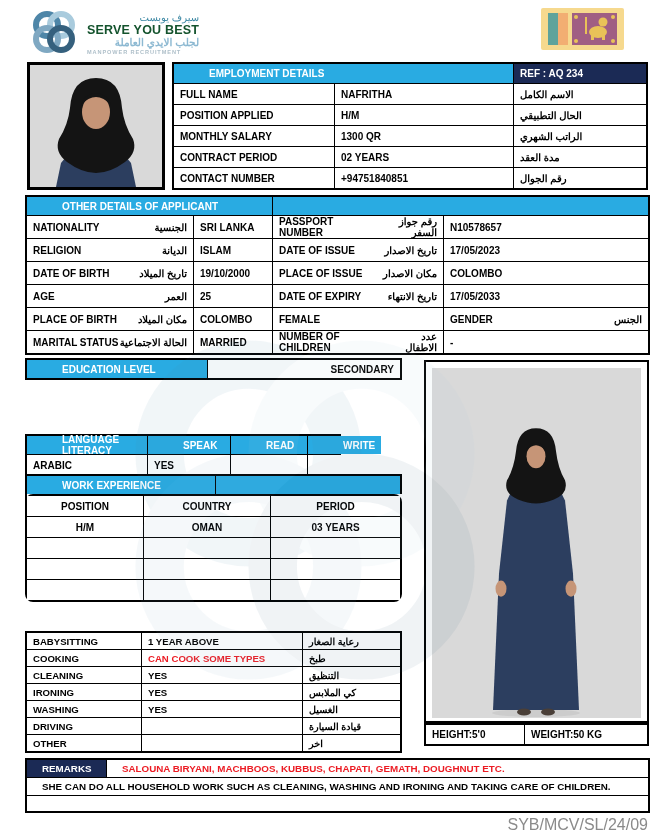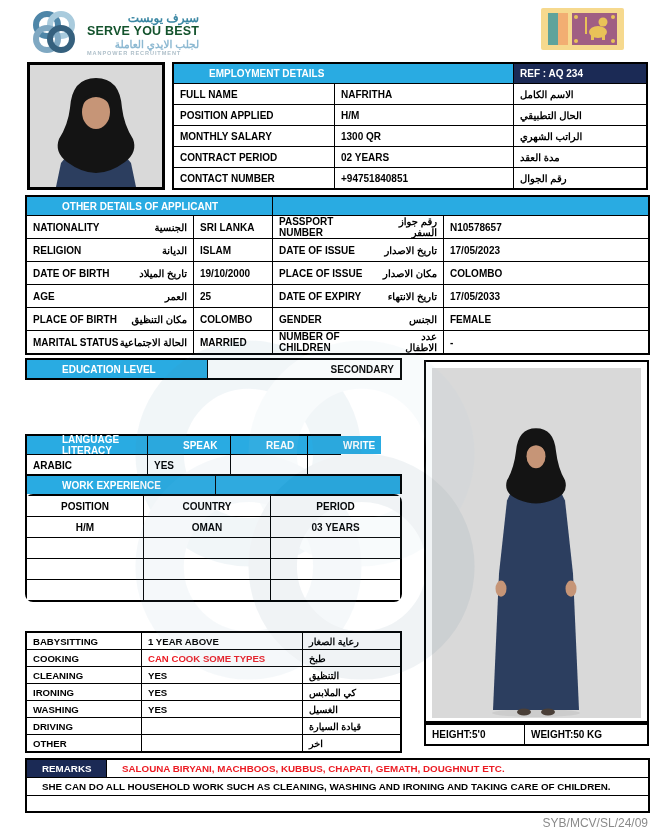--- a/index.html
+++ b/index.html
@@ -2,21 +2,21 @@
 <html><head>
 <meta charset="utf-8">
 <style>
   * { margin:0; padding:0; box-sizing:border-box; }
   body { background:#e9e9e9; font-family:"Liberation Sans", sans-serif; }
   .page { position:relative; width:656px; height:837px; background:#fff; margin:0 auto; overflow:hidden; }
 
   
   .logo { position:absolute; left:28px; top:6px; display:flex; gap:7px; align-items:center; }
   .logo-text { display:flex; flex-direction:column; line-height:1.08; }
-  .logo-ar-name   { color:#3c88a4; font-size:12px; font-weight:bold; }
+  .logo-ar-name   { color:#3c88a4; font-size:10px; font-weight:normal; }
   .logo-en-name   { color:#14532d; font-size:12.5px; font-weight:bold; letter-spacing:.2px; }
   .logo-ar-tag    { color:#8db9d2; font-size:10.5px; font-weight:bold; }
   .logo-en-tag    { color:#aebfc9; font-size:5.6px; font-weight:bold; letter-spacing:.9px; }
   .flag { position:absolute; left:541px; top:8px; width:83px; height:42px; }
 
   
   .grid { display:grid; gap:1px; background:#000; border:2px solid #000; }
   .cell { background:#fff; display:flex; align-items:center; padding:0 6px; font-size:10px; font-weight:bold; color:#000; }
   .cell.center { justify-content:center; }
   .cell.right  { justify-content:flex-end; }
@@ -68,21 +68,21 @@
   .hw-table { position:absolute; left:424px; top:723px; width:225px;
               grid-template-columns:98px 1fr; grid-template-rows:19px; }
 
   
   .remarks-table { position:absolute; left:25px; top:758px; width:625px;
                    grid-template-columns:79px 1fr; grid-template-rows:17px 17px 15px; }
   .fullrow { grid-column:1 / -1; }
   .remarks-table .cell { font-size:9.8px;padding-left:15px; }
 
   
-  .footer-code { position:absolute; right:8px; top:816px; font-size:12px; color:#8a8a8a; }
+  .footer-code { position:absolute; right:8px; top:816px; font-size:16px; color:#8a8a8a; }
 
   
   .watermark { position:absolute; left:95px; top:300px; width:420px; height:420px;
                opacity:0.07; pointer-events:none; z-index:6; }
 </style>
 </head>
 <body>
 
 <div class="page">
 
@@ -199,28 +199,28 @@
     </div>
     <div class="cell">25</div>
     <div class="cell split">
       <span>DATE OF EXPIRY</span>
         <span class="arabic">تاريخ الانتهاء</span>
     </div>
     <div class="cell">17/05/2033</div>
 
     <div class="cell split">
       <span>PLACE OF BIRTH</span>
-        <span class="arabic">مكان التنظيق</span>
+        <span class="arabic">مكان الميلاد</span>
     </div>
     <div class="cell">COLOMBO</div>
+    <div class="cell">FEMALE</div>
     <div class="cell split">
       <span>GENDER</span>
         <span class="arabic">الجنس</span>
     </div>
-    <div class="cell">FEMALE</div>
 
     <div class="cell split">
       <span>MARITAL STATUS</span>
         <span class="arabic">الحالة الاجتماعية</span>
     </div>
     <div class="cell">MARRIED</div>
     <div class="cell split">
       <span>NUMBER OF CHILDREN</span>
         <span class="arabic">عدد الاطفال</span>
     </div>

